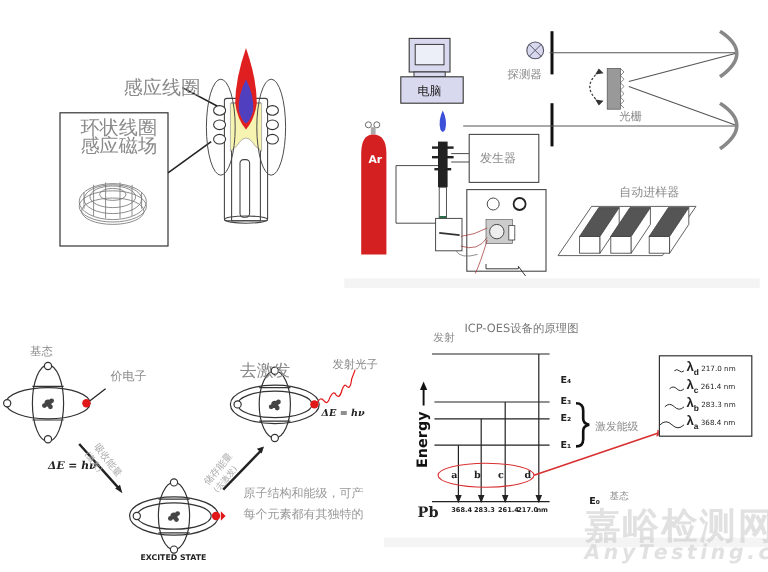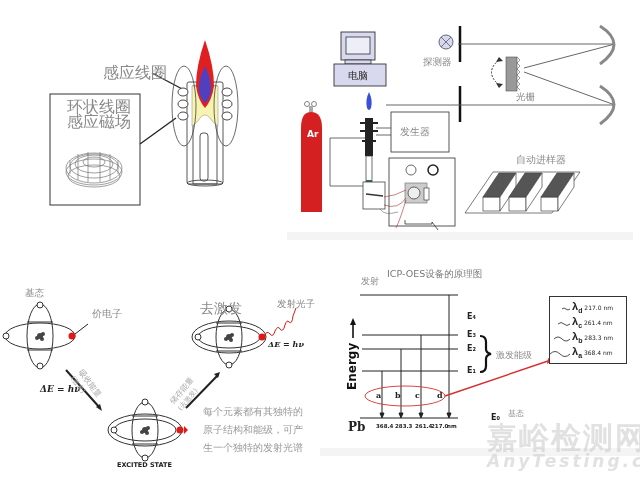--- a/index.html
+++ b/index.html
@@ -241,23 +241,22 @@
   <div class="abs" style="left:84px;top:108px;transform:rotate(53deg);transform-origin:left top;font-size:8px;color:#aaa;line-height:10px;">
     <div>吸收能量</div>
     <div style="font-size:7px;">(激发)</div>
   </div>
   <div class="abs" style="left:168px;top:140px;transform:rotate(-50deg);transform-origin:left top;font-size:8px;color:#aaa;line-height:10px;">
     <div>储存能量</div>
     <div style="font-size:7px;">(去激发)</div>
   </div>
   <span class="abs" style="left:117px;top:201px;font-size:6.5px;font-weight:bold;color:#222;">EXCITED STATE</span>
   <div class="abs" style="left:203px;top:143px;font-size:10px;color:#999;line-height:18px;">
+    <div>原子结构和能级，可产</div>
     <div>每个元素都有其独特的</div>
-    <div>原子结构和能级，可产</div>
-    <div>生一个独特的发射光谱</div>
   </div>
 </div>
 
 <div class="panel-shadow" style="left:320px;top:448px;width:320px;height:8px;"></div>
 <div class="abs" style="left:320px;top:260px;width:320px;height:217px;">
   <svg width="320" height="217">
 
     <line x1="40" y1="35" x2="138" y2="35" stroke="#222" stroke-width="1"></line>
     <line x1="42" y1="75" x2="138" y2="75" stroke="#222" stroke-width="1"></line>
     <line x1="42" y1="89" x2="138" y2="89" stroke="#222" stroke-width="1"></line>

